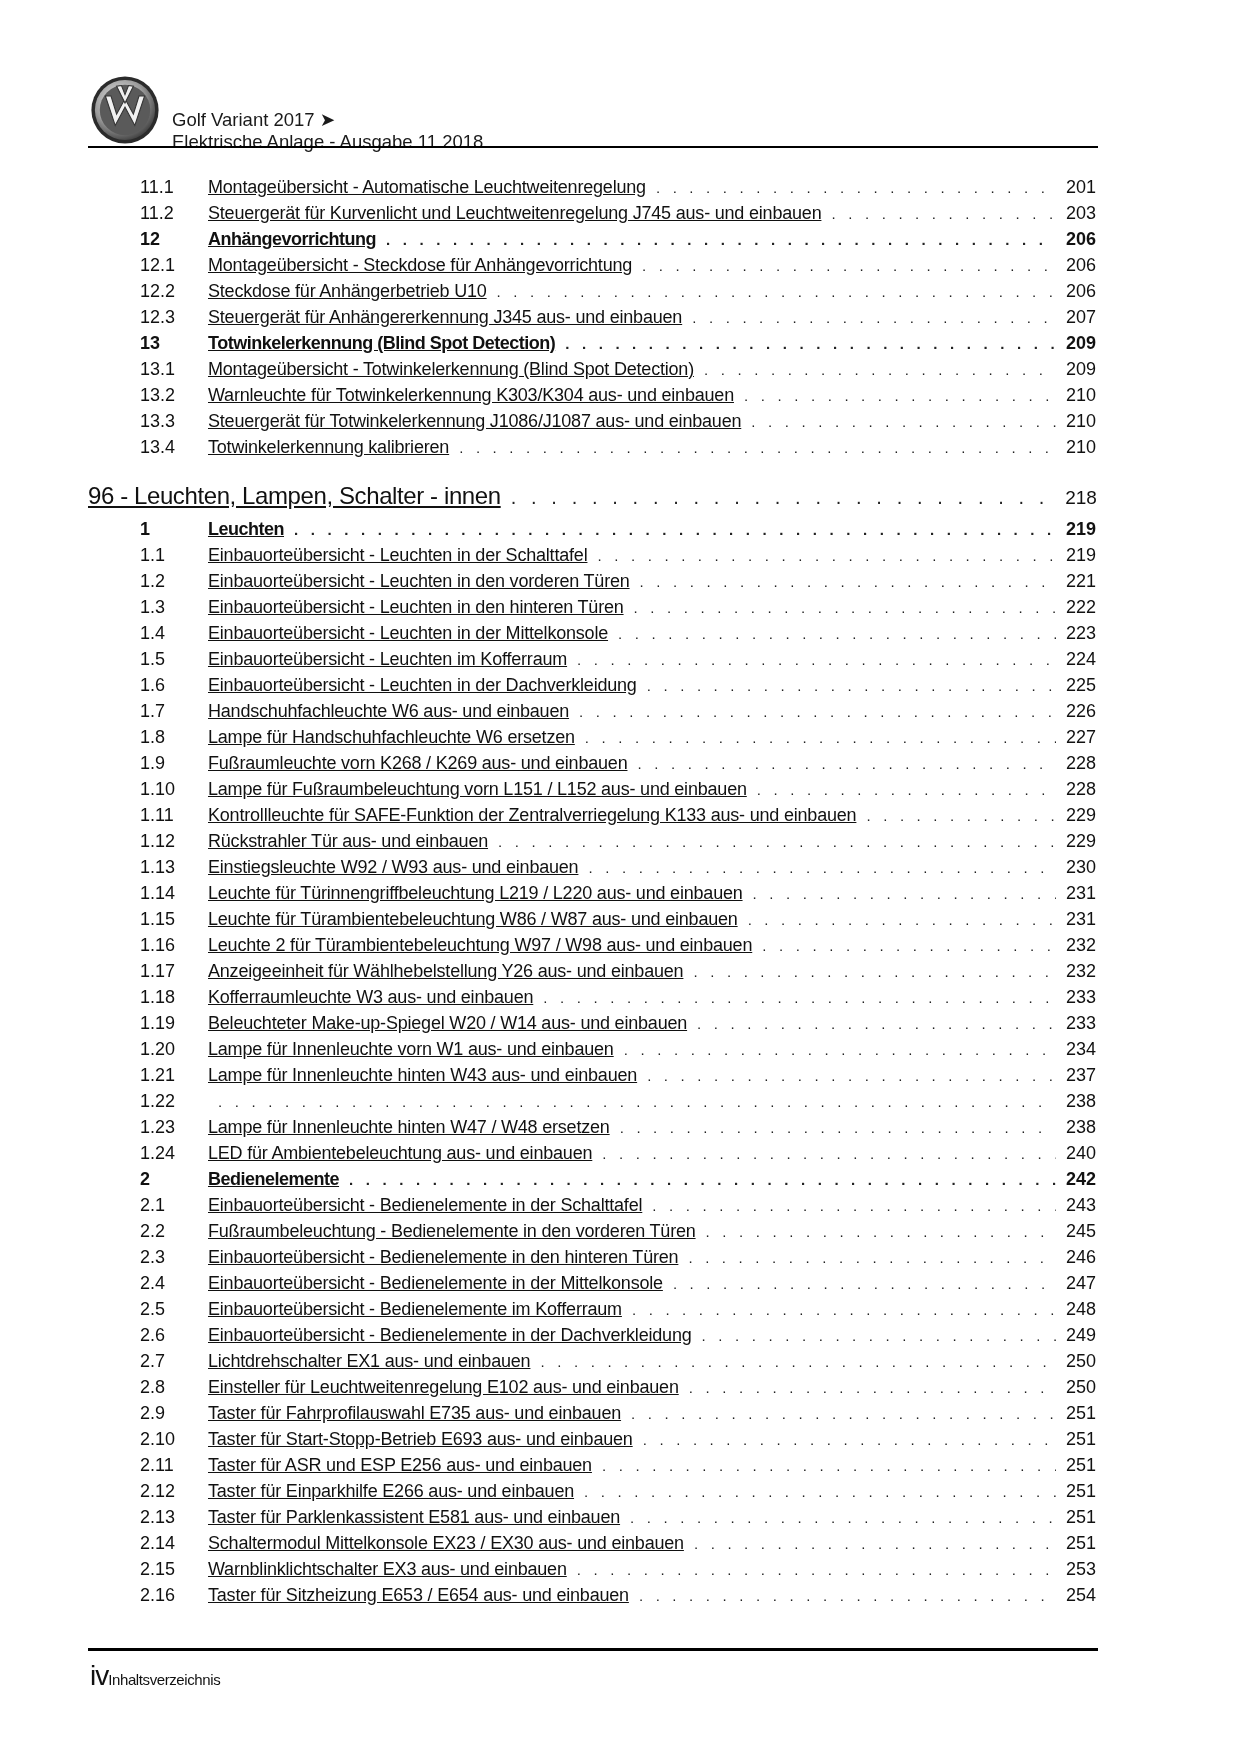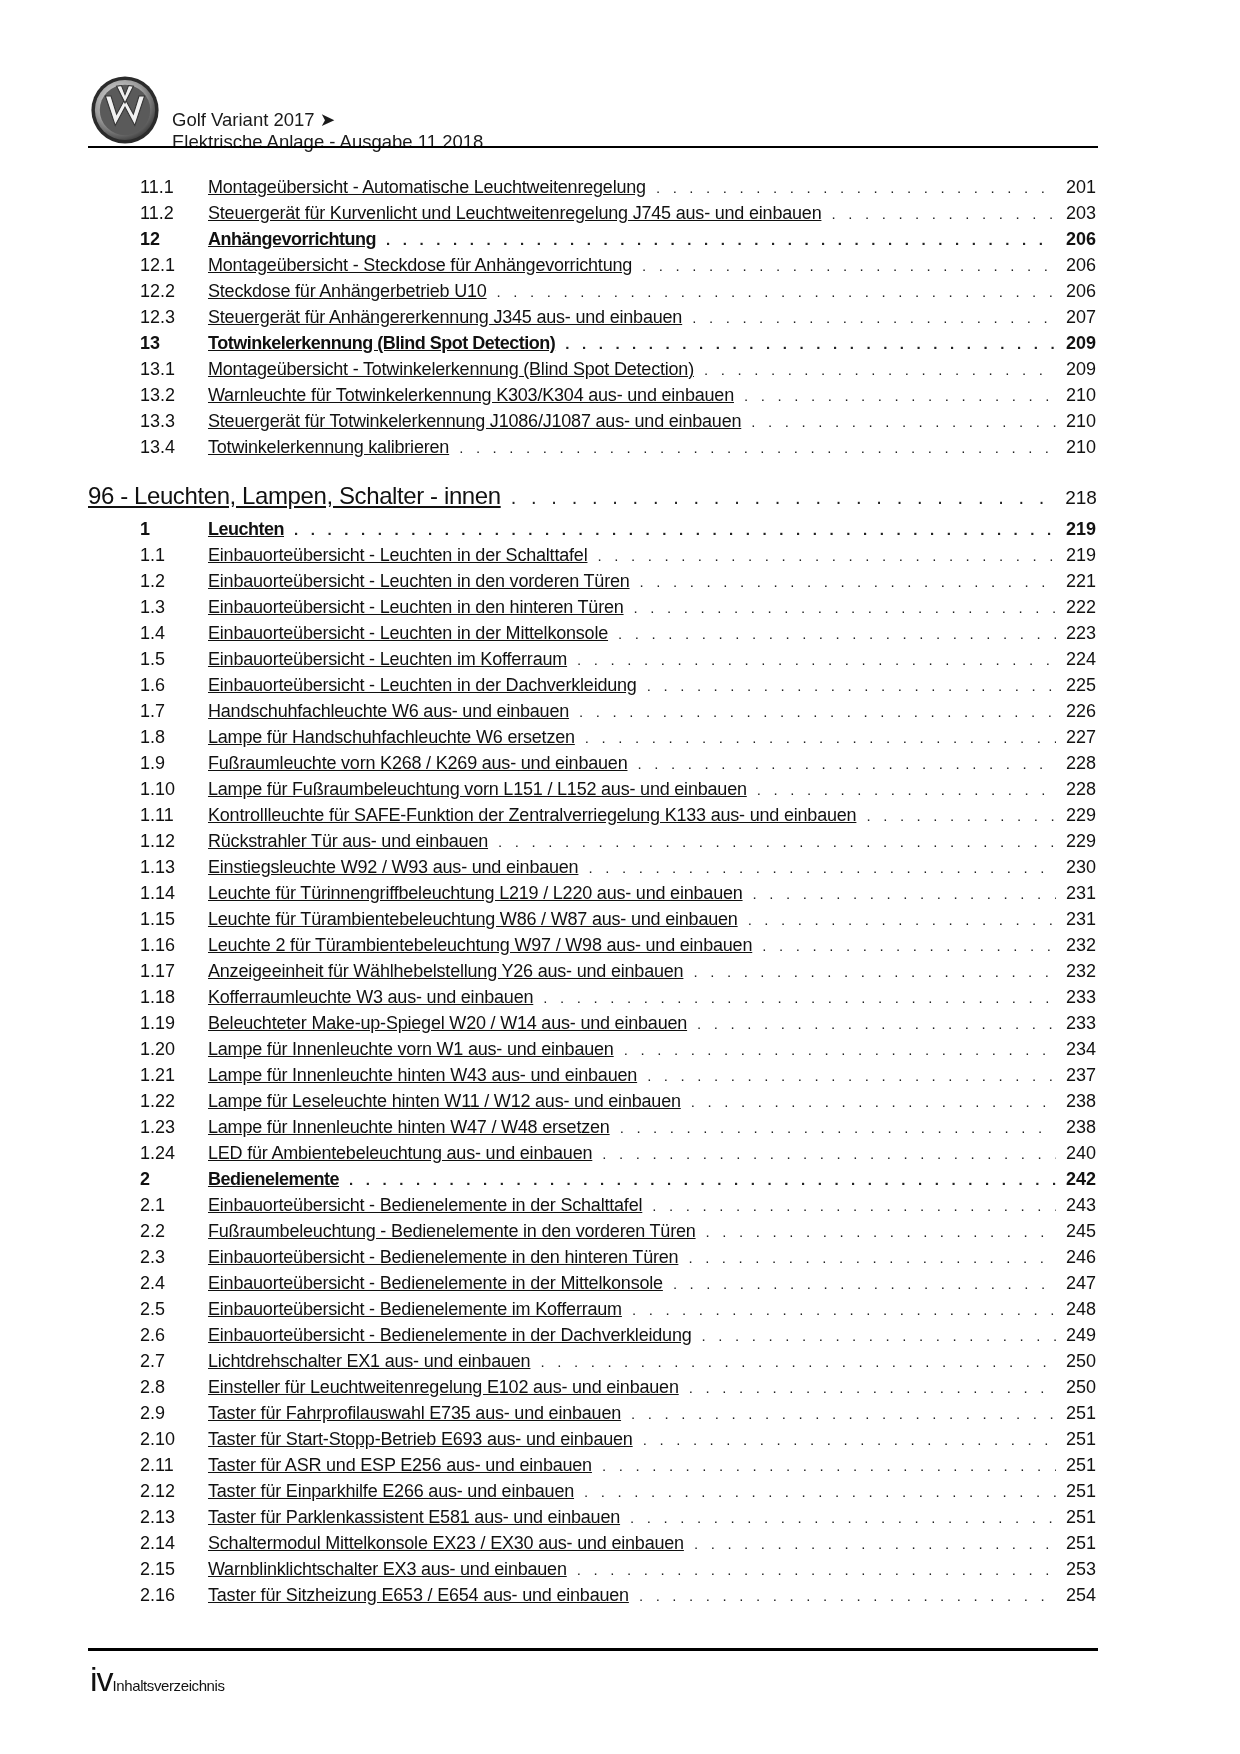--- a/index.html
+++ b/index.html
@@ -18,21 +18,21 @@
   .page { flex: none; text-align: center; min-width: 34px; }
   .row.bold { font-weight: bold; margin-top: 0; }
   .row.bold .title { letter-spacing: -0.5px; }
   .row.chapter { height: 36px; line-height: 36px; font-size: 24px; margin-top: 18px; margin-bottom: 2px; }
   .row.chapter .title { margin-left: 0; letter-spacing: -0.4px; }
   .row.chapter .dots { font-size: 20px; letter-spacing: 4.6px; }
   .row.chapter .page { font-size: 19px; }
 
   .footer-line { position: absolute; left: 88px; top: 1648px; width: 1010px; height: 3px; background: #000; }
   .footer { position: absolute; left: 90px; top: 1660px; display: flex; align-items: baseline; }
-  .footer .pg { font-size: 34px; letter-spacing: -1px; }
+  .footer .pg { font-size: 28px; letter-spacing: -1px; }
   .footer .lbl { font-size: 15px; letter-spacing: -0.4px; }
 </style>
 </head>
 <body>
 
 <div class="header">
   <svg class="logo" viewBox="0 0 100 100">
     <defs>
       <radialGradient id="g1" cx="40%" cy="35%" r="70%">
         <stop offset="0%" stop-color="#e8e8e8"></stop>
@@ -252,21 +252,20 @@
       <span class="page">234</span>
     </div>
     <div class="row">
       <span class="num">1.21</span>
       <span class="title">Lampe für Innenleuchte hinten W43 aus- und einbauen</span>
       <span class="dots"> . . . . . . . . . . . . . . . . . . . . . . . . . . . . . . . . . . . . . . . . . . . . . . . . . . . . . . . . . . . . . . . . . . . . . . . . . . . . . . . . . . . . . . . . . . . . . . . . . . . . . . . . . . . . . . . . . . . . . . . . . . . . . . . . . . . . . . . . . . . . . . . . . . . . . . . . . . . . . . . . . . . . . . . . . . . . . . . . . . . . . . . . . . . . . . . . . . . . . . . .</span>
       <span class="page">237</span>
     </div>
     <div class="row">
       <span class="num">1.22</span>
-      <span class="title">Lampe für Leseleuchte hinten W11 / W12 aus- und einbauen</span>
       <span class="dots"> . . . . . . . . . . . . . . . . . . . . . . . . . . . . . . . . . . . . . . . . . . . . . . . . . . . . . . . . . . . . . . . . . . . . . . . . . . . . . . . . . . . . . . . . . . . . . . . . . . . . . . . . . . . . . . . . . . . . . . . . . . . . . . . . . . . . . . . . . . . . . . . . . . . . . . . . . . . . . . . . . . . . . . . . . . . . . . . . . . . . . . . . . . . . . . . . . . . . . . . .</span>
       <span class="page">238</span>
     </div>
     <div class="row">
       <span class="num">1.23</span>
       <span class="title">Lampe für Innenleuchte hinten W47 / W48 ersetzen</span>
       <span class="dots"> . . . . . . . . . . . . . . . . . . . . . . . . . . . . . . . . . . . . . . . . . . . . . . . . . . . . . . . . . . . . . . . . . . . . . . . . . . . . . . . . . . . . . . . . . . . . . . . . . . . . . . . . . . . . . . . . . . . . . . . . . . . . . . . . . . . . . . . . . . . . . . . . . . . . . . . . . . . . . . . . . . . . . . . . . . . . . . . . . . . . . . . . . . . . . . . . . . . . . . . .</span>
       <span class="page">238</span>
     </div>
     <div class="row">

